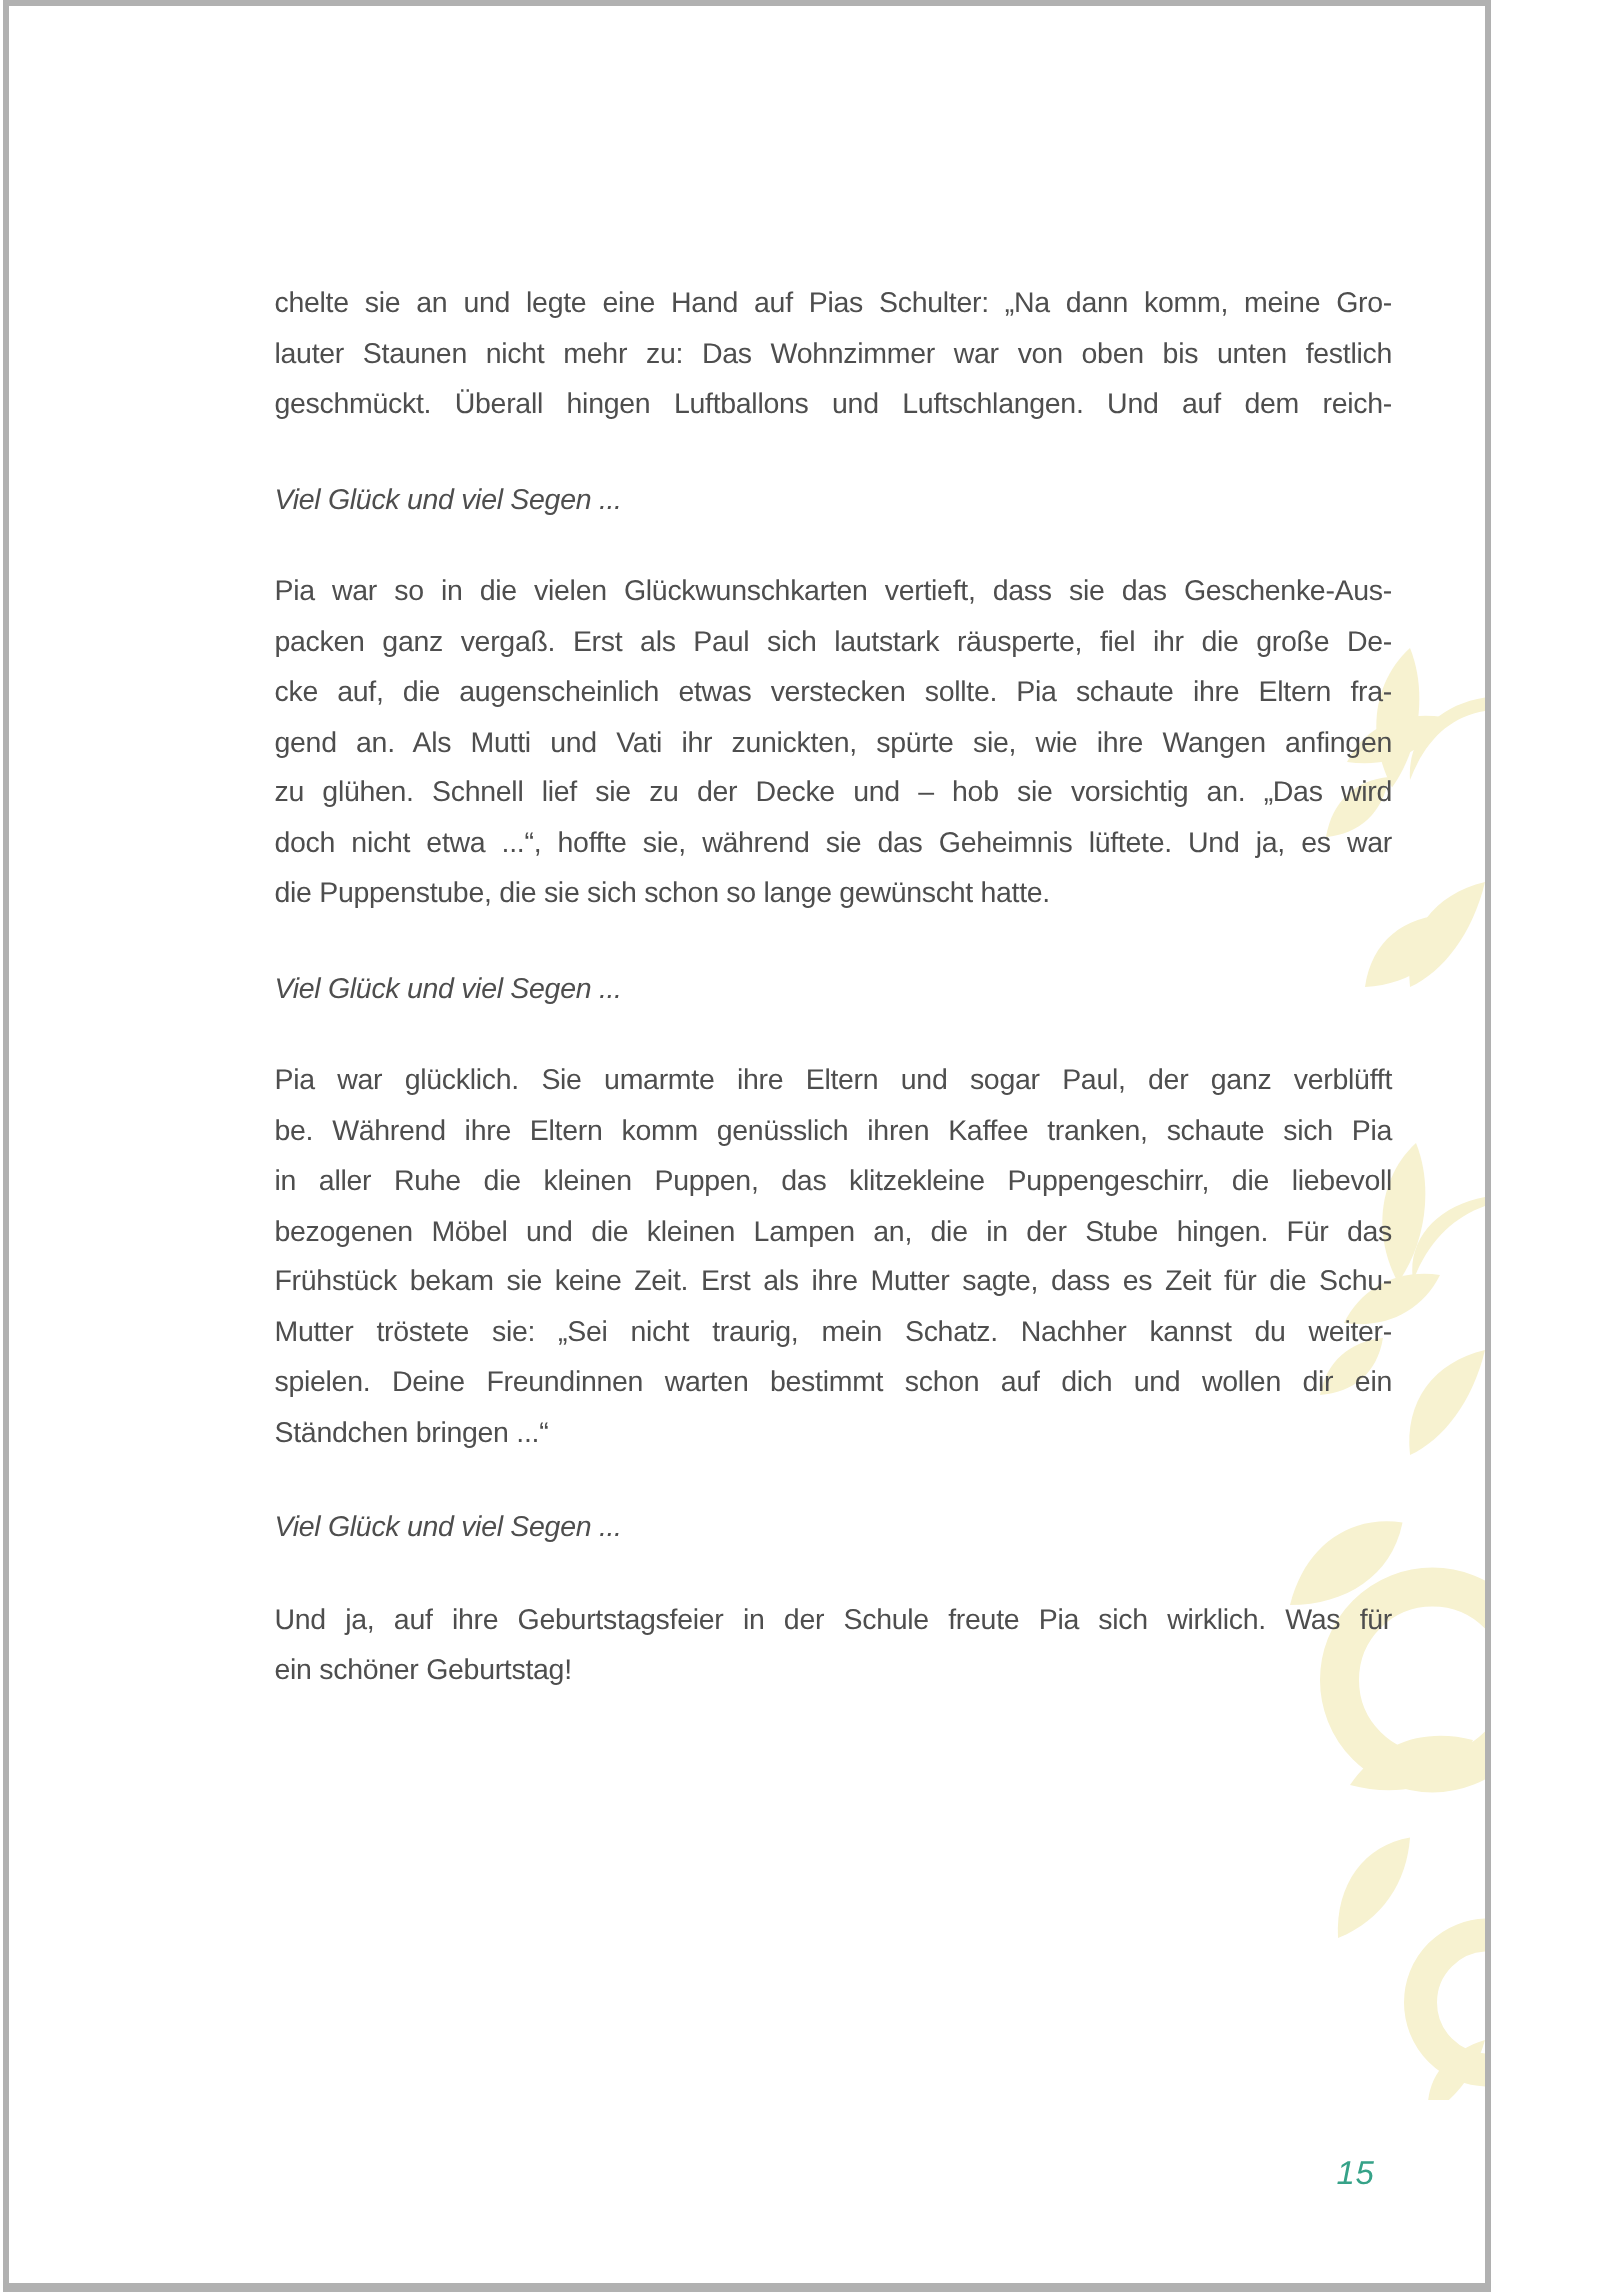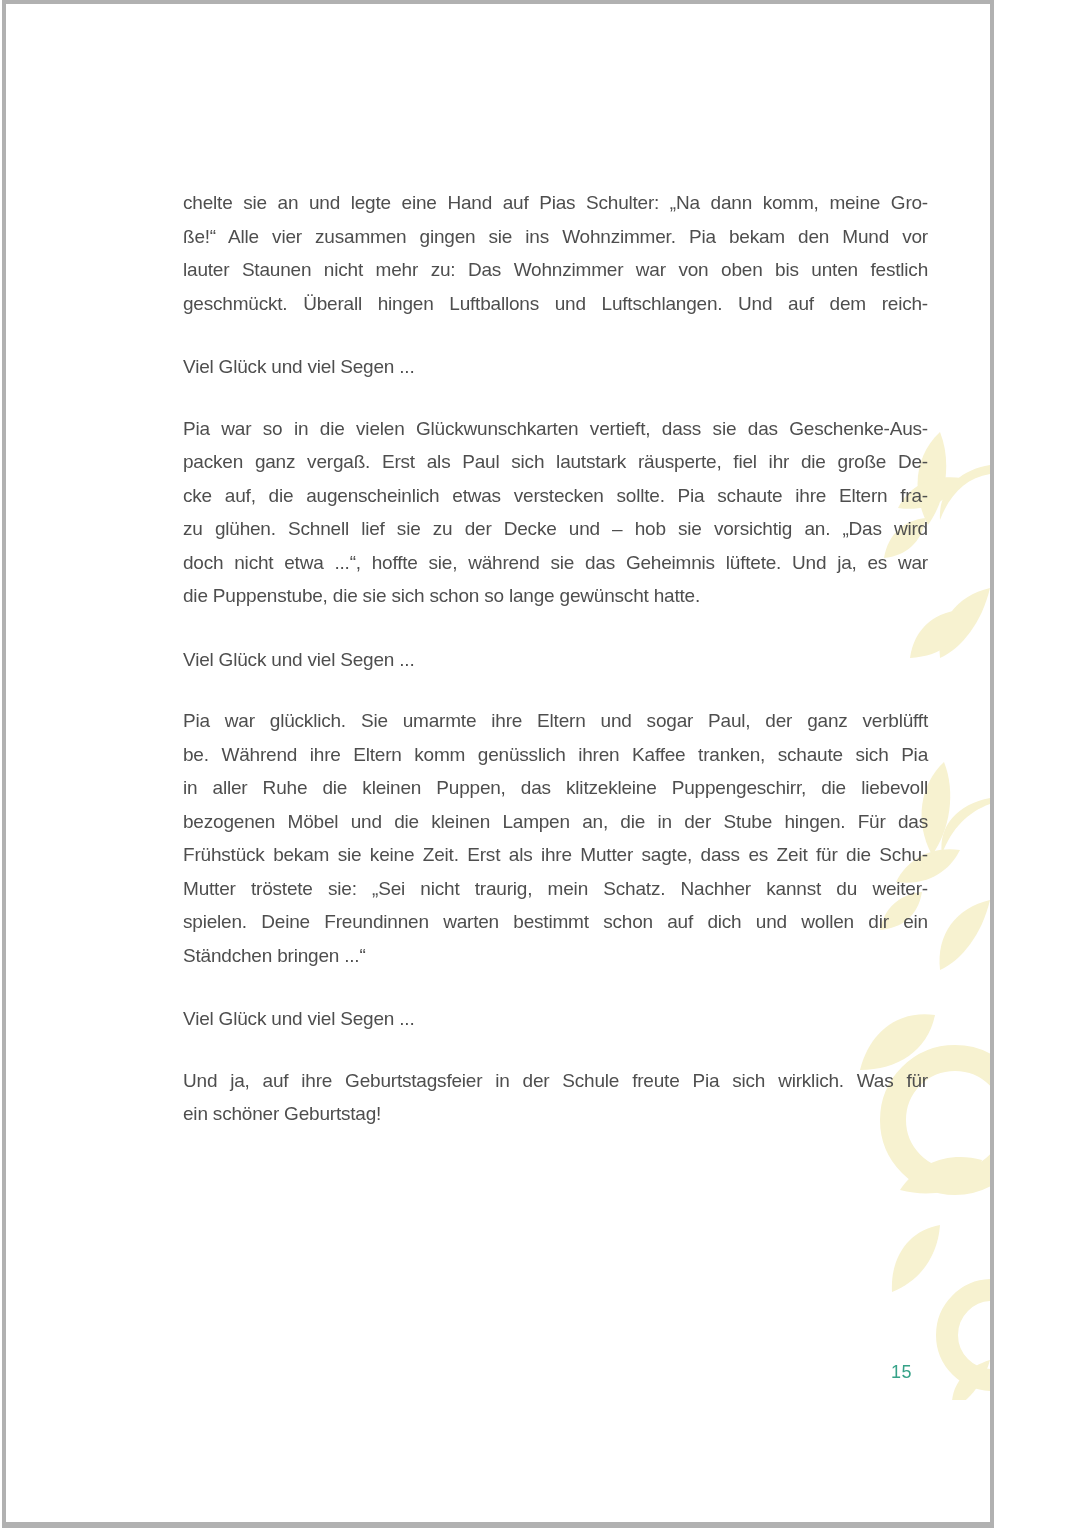--- a/index.html
+++ b/index.html
@@ -36,27 +36,29 @@
     width:745px;
     color:var(--text-color);
     font-size:19px;
     letter-spacing:-0.2px;
     line-height:33.5px;
   }
   .paragraph{margin:0;}
   .line{text-align:left;}
   .jline{text-align:justify;text-align-last:justify;}
   .refrain{
+    font-style:italic;
     margin:30px 0 28px 0;
   }
   .page-number{
-    position:absolute;left:885px;top:1358px;
+    position:absolute;left:885px;top:1432px;
     color:var(--accent);
-    font-size:18px;
+    font-size:22px;
     letter-spacing:0.5px;
+    font-style:italic;
   }
 </style>
 </head>
 <body>
 
 <div class="page">
 
   <svg class="ornament" viewBox="0 0 150 970" xmlns="http://www.w3.org/2000/svg" aria-hidden="true">
     <g fill="#f7f2d0">
 
@@ -78,29 +80,29 @@
       <path d="M52,862 C50,826 70,800 100,795 C98,824 82,850 52,862 Z"></path>
 
       <circle cx="152" cy="905" r="45" fill="none" stroke="#f7f2d0" stroke-width="22"></circle>
       <path d="M150,930 C124,938 110,956 112,980 C130,970 144,952 150,930 Z"></path>
     </g>
   </svg>
 
   <div class="text-block">
       <div class="paragraph">
         <div class="line jline">chelte sie an und legte eine Hand auf Pias Schulter: „Na dann komm, meine Gro-</div>
-        <div class="line jline">ße!“ Alle vier zusammen gingen sie ins Wohnzimmer. Pia bekam den Mund vor</div>
         <div class="line jline">lauter Staunen nicht mehr zu: Das Wohnzimmer war von oben bis unten festlich</div>
         <div class="line jline">geschmückt. Überall hingen Luftballons und Luftschlangen. Und auf dem reich-</div>
       </div>
       <div class="refrain">Viel Glück und viel Segen ...</div>
       <div class="paragraph">
         <div class="line jline">Pia war so in die vielen Glückwunschkarten vertieft, dass sie das Geschenke-Aus-</div>
         <div class="line jline">packen ganz vergaß. Erst als Paul sich lautstark räusperte, fiel ihr die große De-</div>
         <div class="line jline">cke auf, die augenscheinlich etwas verstecken sollte. Pia schaute ihre Eltern fra-</div>
+        <div class="line jline">gend an. Als Mutti und Vati ihr zunickten, spürte sie, wie ihre Wangen anfingen</div>
         <div class="line jline">zu glühen. Schnell lief sie zu der Decke und – hob sie vorsichtig an. „Das wird</div>
         <div class="line jline">doch nicht etwa ...“, hoffte sie, während sie das Geheimnis lüftete. Und ja, es war</div>
         <div class="line">die Puppenstube, die sie sich schon so lange gewünscht hatte.</div>
       </div>
       <div class="refrain">Viel Glück und viel Segen ...</div>
       <div class="paragraph">
         <div class="line jline">Pia war glücklich. Sie umarmte ihre Eltern und sogar Paul, der ganz verblüfft</div>
         <div class="line jline">be. Während ihre Eltern komm genüsslich ihren Kaffee tranken, schaute sich Pia</div>
         <div class="line jline">in aller Ruhe die kleinen Puppen, das klitzekleine Puppengeschirr, die liebevoll</div>
         <div class="line jline">bezogenen Möbel und die kleinen Lampen an, die in der Stube hingen. Für das</div>

